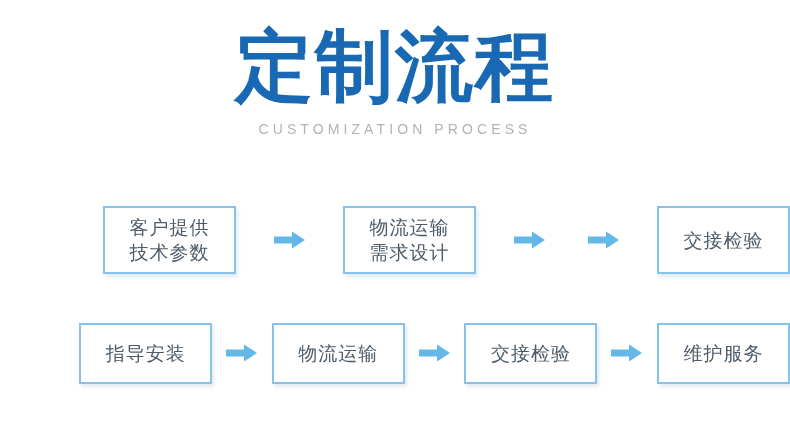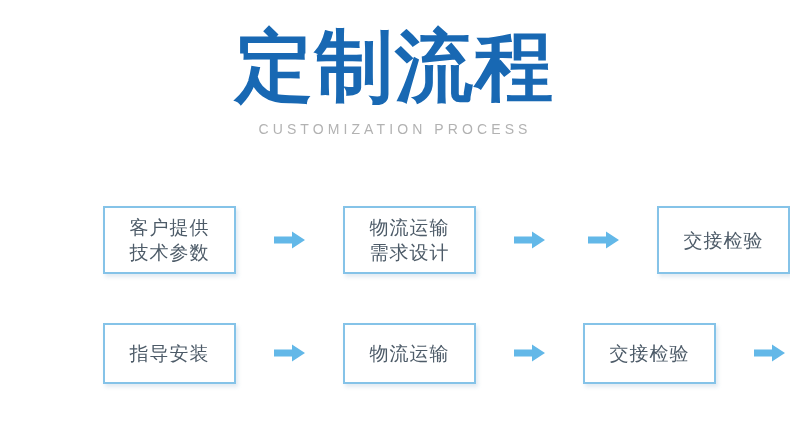--- a/index.html
+++ b/index.html
@@ -192,15 +192,18 @@
     <div class="node">
       <span class="node-text">交接检验</span>
     </div>
 
     <div class="arrow">
       <svg width="32" height="18" viewBox="0 0 32 18" aria-hidden="true">
         <polygon points="0,5.5 18,5.5 18,0.5 31,9 18,17.5 18,12.5 0,12.5" fill="#63b8e8"></polygon>
       </svg>
     </div>
 
+    <div class="node">
+      <span class="node-text">维护服务</span>
+    </div>
   </div>
 
 </div>
 
 </body></html>

